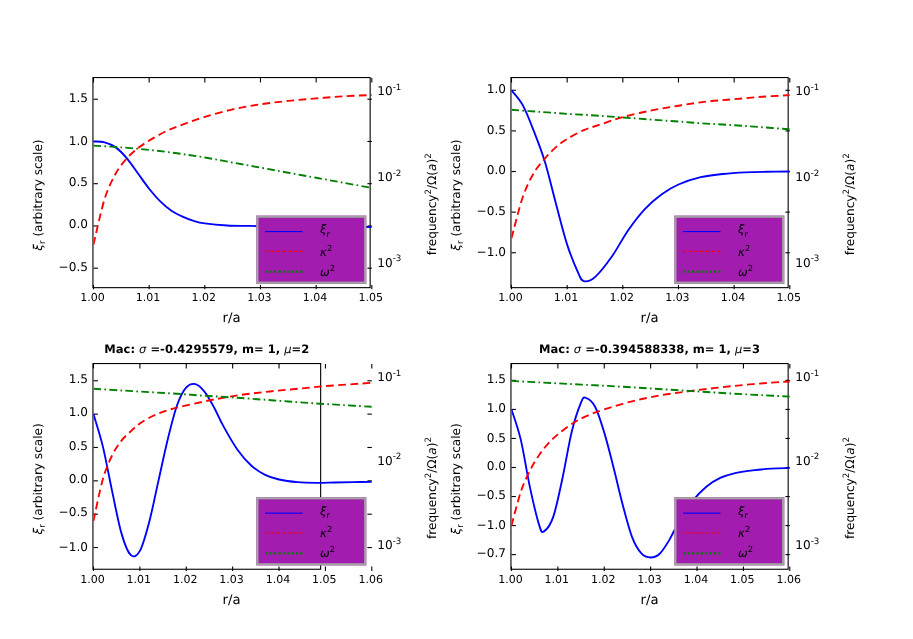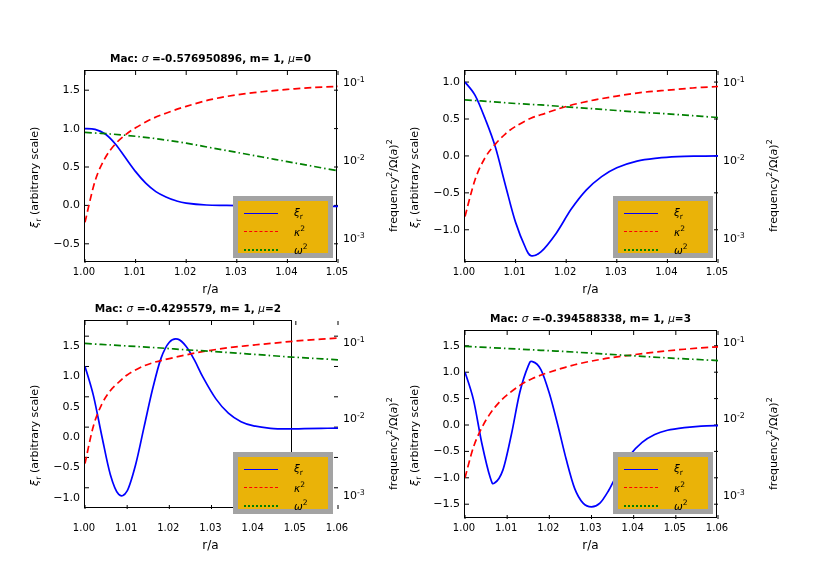--- a/index.html
+++ b/index.html
@@ -11,36 +11,35 @@
          color:#000;white-space:nowrap;left:0;}
   .title .it{font-style:italic;font-weight:normal;}
   .ylabel-left{position:absolute;font-size:11px;white-space:nowrap;
        transform:rotate(-90deg);transform-origin:left top;}
   .ylabel-right{position:absolute;font-size:11px;white-space:nowrap;
        transform:rotate(-90deg);transform-origin:left top;}
   .xlabel{position:absolute;font-size:12px;text-align:center;white-space:nowrap;}
   .tick-x{position:absolute;font-size:10px;text-align:center;white-space:nowrap;transform:translateX(-50%);}
   .tick-yl{position:absolute;font-size:11px;text-align:right;white-space:nowrap;transform:translateY(-50%);}
   .tick-yr{position:absolute;font-size:11px;text-align:center;white-space:nowrap;transform:translateY(-50%);}
-  .legend{position:absolute;border:5px solid #a3a3a3;background:#eab308;box-sizing:border-box;}
+  .legend{position:absolute;border:2px solid #a3a3a3;background:#a21caf;box-sizing:border-box;}
   .legend-row{position:relative;height:18px;}
   .legend-sample{position:absolute;left:6px;top:8px;width:34px;height:0;border-top-width:1.6px;}
   .legend-text{position:absolute;left:56px;top:1px;font-size:10.5px;white-space:nowrap;}
   svg{position:absolute;left:0;top:0;overflow:visible;}
   sup{font-size:0.72em;vertical-align:super;}
   sub{font-size:0.72em;vertical-align:sub;}
   .mono-i{font-style:italic;}
 </style>
 </head>
 <body>
 
 <div id="figure">
     <div class="panel" style="left: 0px; top: 0px; width: 830px; height: 581px;">
       <div class="axes" style="left: 84px; top: 70px; width: 253px; height: 192px;">
-        <div class="title" style="top: -19px;"><span>Mac: <span class="it">σ</span> =-0.576950896, m= 1, <span class="it">μ</span>=0</span></div>
         <svg width="253" height="192" style="left: 0px; top: 0px;">
           <defs>
             <clipPath id="clip1">
               <rect x="0" y="0" width="253" height="192"></rect>
             </clipPath>
           </defs>
           <line x1="0" x2="0" y1="192" y2="188" stroke="#000" stroke-width="1"></line>
           <line x1="0" x2="0" y1="0" y2="4" stroke="#000" stroke-width="1"></line>
           <line x1="50.6" x2="50.6" y1="192" y2="188" stroke="#000" stroke-width="1"></line>
           <line x1="50.6" x2="50.6" y1="0" y2="4" stroke="#000" stroke-width="1"></line>
@@ -160,21 +159,21 @@
           <div class="legend-sample" style="border-top-color: rgb(255, 0, 0); border-top-style: dashed;"></div>
           <div class="legend-text"><span class="mono-i">κ</span><sup>2</sup></div>
         </div>
         <div class="legend-row" style="margin-top: 0px;">
           <div class="legend-sample" style="border-top: 2px dotted rgb(0, 128, 0);"></div>
           <div class="legend-text"><span class="mono-i">ω</span><sup>2</sup></div>
         </div>
       </div>
     </div>
     <div class="panel" style="left: 0px; top: 0px; width: 830px; height: 581px;">
-      <div class="axes" style="left: 84px; top: 320px; width: 208px; height: 188px; padding-left: 20px;">
+      <div class="axes" style="left: 84px; top: 330px; width: 208px; height: 188px; padding-left: 20px;">
         <div class="title" style="top: -19px;"><span>Mac: <span class="it">σ</span> =-0.4295579, m= 1, <span class="it">μ</span>=2</span></div>
         <svg width="253" height="188" style="left: 0px; top: 0px;">
           <defs>
             <clipPath id="clip3">
               <rect x="0" y="0" width="253" height="188"></rect>
             </clipPath>
           </defs>
           <line x1="0" x2="0" y1="188" y2="184" stroke="#000" stroke-width="1"></line>
           <line x1="0" x2="0" y1="0" y2="4" stroke="#000" stroke-width="1"></line>
           <line x1="42.166666666666664" x2="42.166666666666664" y1="188" y2="184" stroke="#000" stroke-width="1"></line>
@@ -289,21 +288,21 @@
       <div class="tick-x" style="left: 632.667px; top: 522px;">1.04</div>
       <div class="tick-x" style="left: 674.833px; top: 522px;">1.05</div>
       <div class="tick-x" style="left: 717px; top: 522px;">1.06</div>
       <div class="xlabel" style="left: 464px; width: 253px; top: 538px;">r/a</div>
       <div class="tick-yl" style="left: 422px; width: 38px; top: 344.787px;">1.5</div>
       <div class="tick-yl" style="left: 422px; width: 38px; top: 371.191px;">1.0</div>
       <div class="tick-yl" style="left: 422px; width: 38px; top: 397.596px;">0.5</div>
       <div class="tick-yl" style="left: 422px; width: 38px; top: 424px;">0.0</div>
       <div class="tick-yl" style="left: 422px; width: 38px; top: 450.404px;">−0.5</div>
       <div class="tick-yl" style="left: 422px; width: 38px; top: 476.809px;">−1.0</div>
-      <div class="tick-yl" style="left: 422px; width: 38px; top: 503.213px;">−1.5</div>
+      <div class="tick-yl" style="left: 422px; width: 38px; top: 503.213px;">−0.7</div>
       <div class="ylabel-left" style="left: 408px; top: 486px;"><span class="mono-i">ξ</span><sub>r</sub> (arbitrary scale)</div>
       <div class="tick-yr" style="left: 723px; top: 341.51px;">10<sup>-1</sup></div>
       <div class="tick-yr" style="left: 723px; top: 418.245px;">10<sup>-2</sup></div>
       <div class="tick-yr" style="left: 723px; top: 494.98px;">10<sup>-3</sup></div>
       <div class="ylabel-right" style="left: 765px; top: 490px;">frequency<sup>2</sup>/Ω(<span class="mono-i">a</span>)<sup>2</sup></div>
       <div class="legend" style="left: 613px; top: 452px; width: 100px; height: 62px;">
         <div class="legend-row" style="margin-top: 4px;">
           <div class="legend-sample" style="border-top-color: rgb(0, 0, 255); border-top-style: solid;"></div>
           <div class="legend-text"><span class="mono-i">ξ</span><sub>r</sub></div>
         </div>

